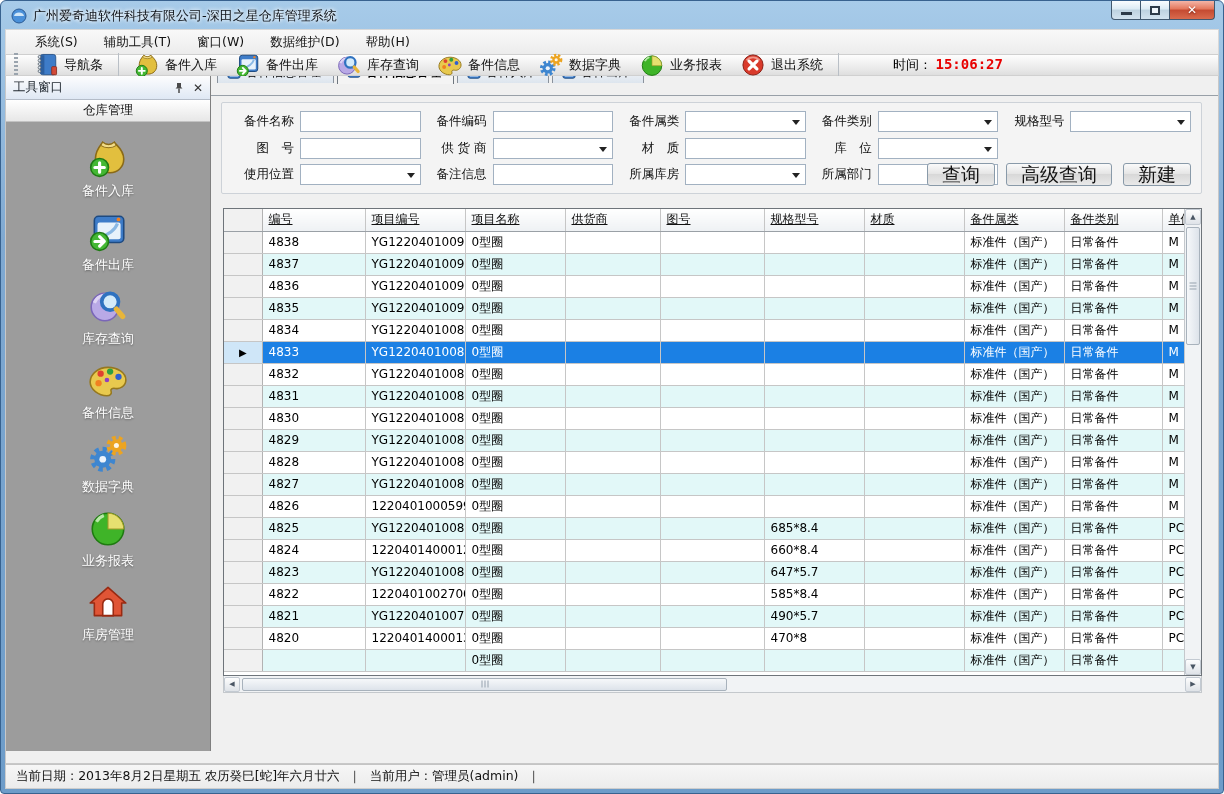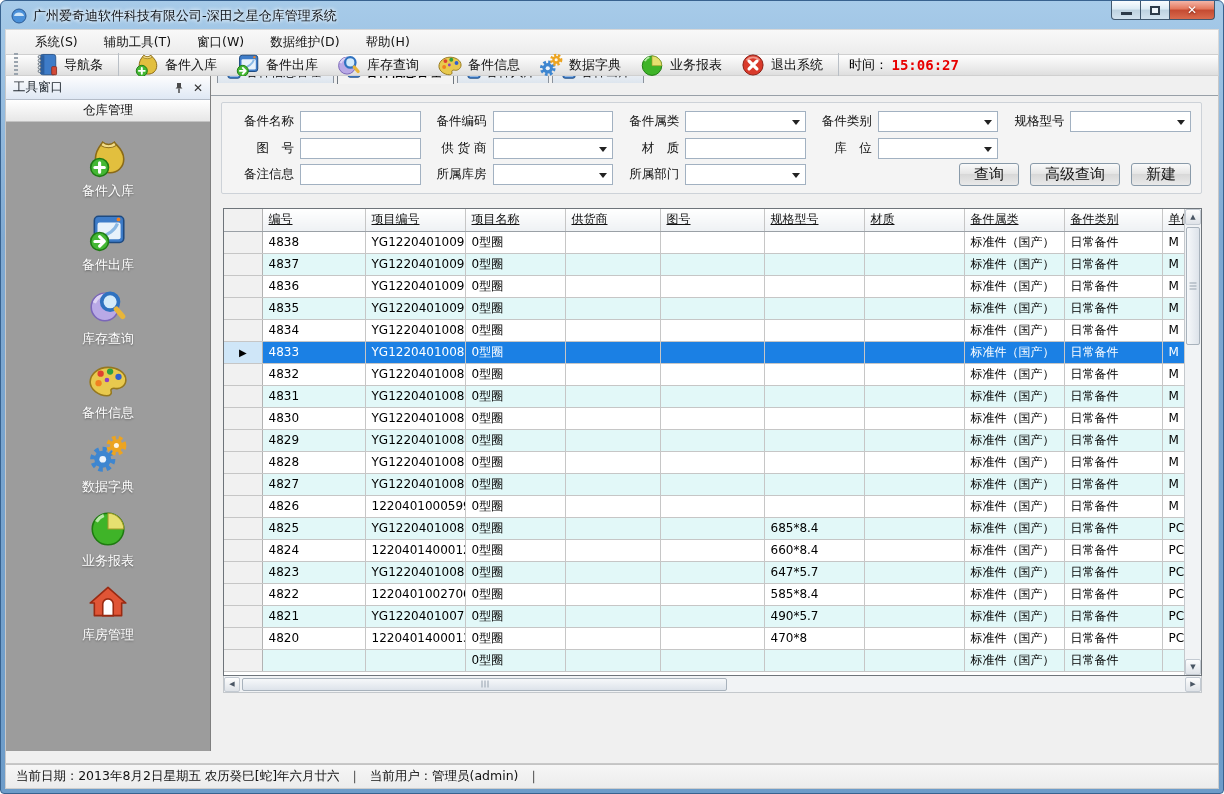--- a/index.html
+++ b/index.html
@@ -32,21 +32,21 @@
 
   
   .toolbar { height: 21px; background: linear-gradient(#fefefe, #e9e9e9 70%, #dedede);
     border: 1px solid #d0d0d0; border-top: none; display: flex; align-items: center; padding: 0 6px; }
   .tb-items { display: contents; }
   .grip { width: 4px; height: 24px; margin: 0 6px 0 2px;
     background: repeating-linear-gradient(180deg, #9aa4ae 0 2px, transparent 2px 4px); }
   .tool-btn { display: flex; align-items: center; gap: 5px; padding: 3px 9px; border-radius: 3px; cursor: default; }
   .tool-label { font-size: 13px; color: #111; }
   .tool-sep { width: 1px; height: 25px; background: #b9bfc6; margin: 0 6px; }
-  .time { display: flex; align-items: center; gap: 8px; font-size: 13px; padding-left: 4px; }
+  .time { display: flex; align-items: flex-start; gap: 8px; font-size: 13px; padding-left: 4px; margin-left: 44px; }
   .time-value { color: #e80000; font-weight: bold; font-family: "DejaVu Sans Mono", monospace; font-size: 14px; }
 
   
   .main { flex: 1; display: flex; background: #f0f0f0; border: 1px solid #c8c8c8; border-top: none; padding-bottom: 12px; overflow: hidden; }
 
   
   .sidebar { width: 205px; background: #9c9c9c; border-right: 1px solid #7f7f7f; display: flex; flex-direction: column; }
   .side-head { height: 24px; background: linear-gradient(#fdfdfe, #dfe8f4);
     border-bottom: 1px solid #b4bcc8; display: flex; align-items: center; gap: 8px; padding: 0 7px; }
   .side-head-title { font-size: 12.5px; color: #1c242c; flex: 1; }
@@ -72,21 +72,21 @@
   
   .form-panel { position: relative; margin: 6px 16px 0 10px; height: 92px; background: #f4f4f4;
     border: 1px solid #cdd2d8; border-radius: 2px; display: flex; flex-direction: column;
     justify-content: space-evenly; padding: 3px 10px; }
   .form-row { display: grid; grid-template-columns: repeat(5, 1fr); column-gap: 4px; align-items: center; }
   .f-cell { display: flex; align-items: center; }
   .f-label { width: 62px; text-align: right; font-size: 12.5px; margin-right: 6px; white-space: pre; color: #111; }
   .f-control { flex: 1; max-width: 124px; height: 21px; background: #fff; border: 1px solid #a2b1c1; position: relative; }
   .f-select::after { content: ""; position: absolute; right: 5px; top: 8px;
     border: 4px solid transparent; border-top: 5px solid #222; }
-  .btn { height: 23px; padding: 0 14px; font-size: 15px; color: #111;
+  .btn { height: 23px; padding: 0 14px; font-size: 19px; color: #111;
     background: linear-gradient(#fafafa, #e6e6e6 45%, #d8d8d8 50%, #e9e9e9);
     border: 1px solid #899aa9; border-radius: 3px; display: inline-flex; align-items: center; justify-content: center; cursor: default; }
   .form-buttons { position: absolute; right: 10px; bottom: 7px; display: flex; gap: 11px; }
 
   
   .grid-zone { margin: 14px 0 0 12px; width: 979px; }
   .grid-wrap { display: flex; width: 979px; height: 468px; border: 1px solid #6e747a; background: #fff; }
   .tbl-clip { width: 960px; overflow: hidden; }
   table { border-collapse: collapse; table-layout: fixed; width: 990px; font-size: 12px; }
   th, td { border-right: 1px solid #c6c6c6; border-bottom: 1px solid #c6c6c6;
@@ -413,20 +413,24 @@
               </div>
               <div class="f-cell">
                 <span class="f-label">材　质</span>
                 <div class="f-control"></div>
               </div>
               <div class="f-cell">
                 <span class="f-label">库　位</span>
                 <div class="f-control f-select"></div>
               </div>
             </div><div class="form-row">
+              <div class="f-cell">
+                <span class="f-label">使用位置</span>
+                <div class="f-control f-select"></div>
+              </div>
               <div class="f-cell">
                 <span class="f-label">备注信息</span>
                 <div class="f-control"></div>
               </div>
               <div class="f-cell">
                 <span class="f-label">所属库房</span>
                 <div class="f-control f-select"></div>
               </div>
               <div class="f-cell">
                 <span class="f-label">所属部门</span>

